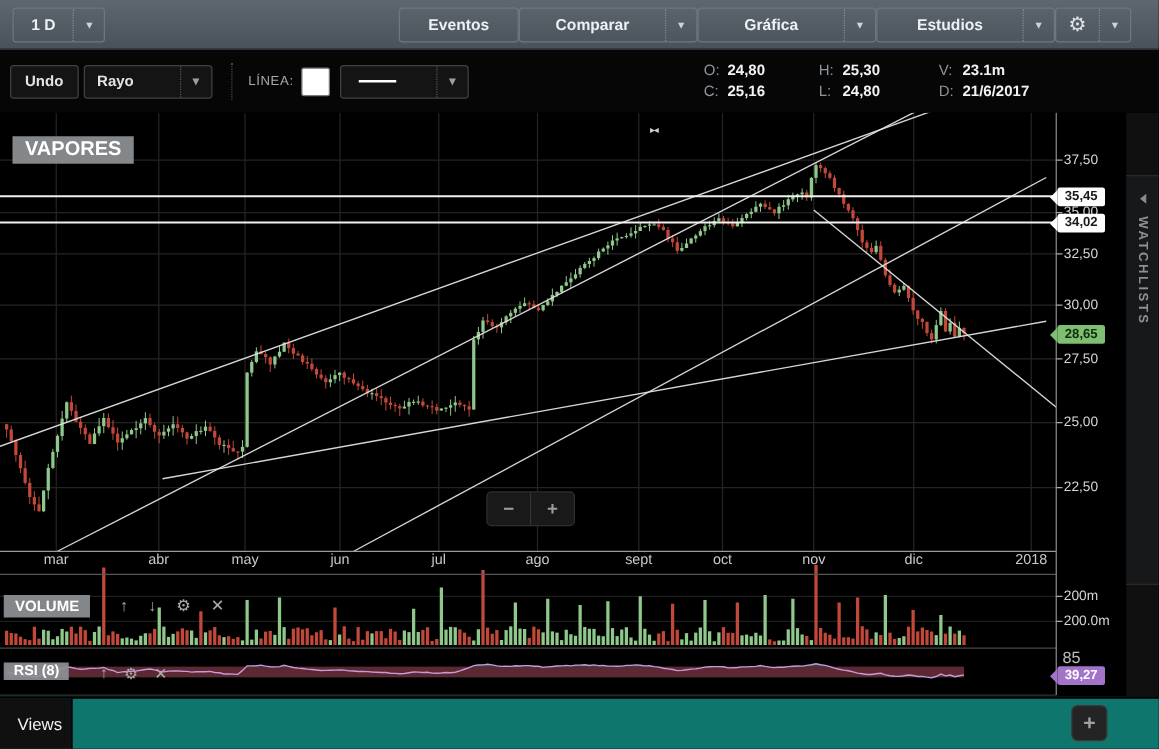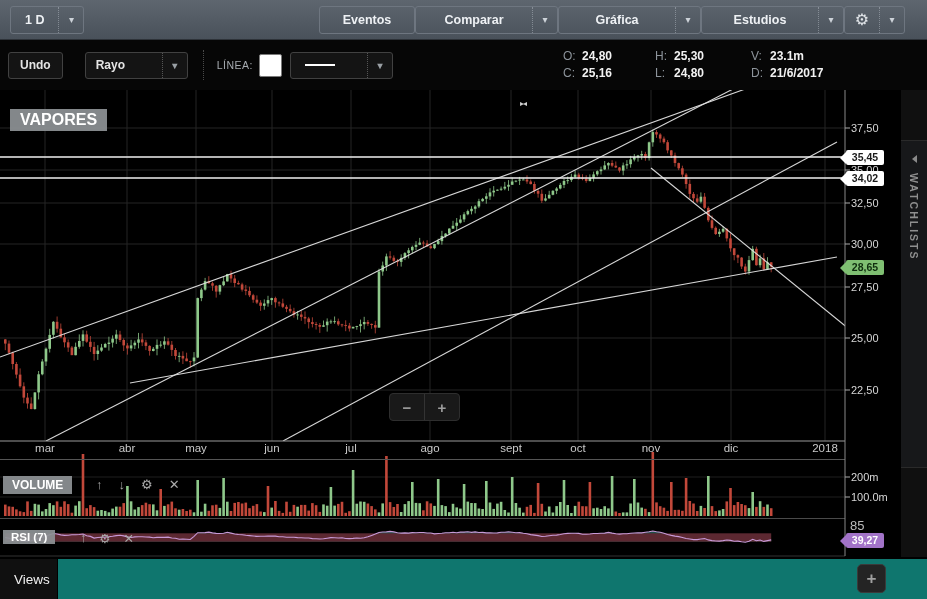--- a/index.html
+++ b/index.html
@@ -12,21 +12,21 @@
   .split-main{display:flex;align-items:center;justify-content:center;padding:0 14px;color:#eef1f4;font-size:12.5px;font-weight:bold;}
   .split-arrow{display:flex;align-items:center;justify-content:center;width:24px;border-left:1px dotted rgba(190,198,206,.45);color:#cdd3d9;font-size:10px;}
   .tb-right{display:flex;align-items:center;}
   .tb-btn{display:flex;align-items:center;justify-content:center;min-width:96px;height:28px;border:1px solid #6e7680;border-radius:3px;background:linear-gradient(#5a626b,#4d555e);color:#eef1f4;font-size:12.5px;font-weight:bold;box-sizing:border-box;cursor:pointer;font-family:"Liberation Sans",sans-serif;}
   .split-btn .split-main.wide{min-width:88px;}
   .gear-main{display:flex;align-items:center;justify-content:center;width:34px;color:#dfe3e7;font-size:16px;}
 
   
   .toolbar-draw{height:50px;background:#060606;position:relative;display:flex;align-items:center;padding-left:8px;box-sizing:border-box;}
   .dt-btn{height:27px;border:1px solid #414141;border-radius:3px;background:#141414;color:#e4e4e4;font-size:12px;font-weight:bold;display:flex;align-items:center;box-sizing:border-box;cursor:pointer;}
-  .dt-undo{padding:10px 11px;margin-right:22px;}
+  .dt-undo{padding:10px 11px;margin-right:4px;}
   .dt-split{margin-right:12px;}
   .dt-split .m{padding:0 10px;min-width:56px;display:flex;align-items:center;}
   .dt-split .a{width:24px;display:flex;align-items:center;justify-content:center;border-left:1px dotted #565656;color:#9aa0a5;font-size:10px;height:100%;}
   .dt-sep{width:1px;height:30px;border-left:1px dotted #4a4a4a;margin:0 12px 0 3px;}
   .dt-label{color:#a6abb0;font-size:10.5px;letter-spacing:.5px;margin-right:6px;}
   .swatch{width:21px;height:21px;background:#ffffff;border:1px solid #7a7a7a;border-radius:2px;margin-right:8px;cursor:pointer;}
   .line-glyph{width:30px;height:2px;background:#fff;margin:0 4px;}
   .quote{position:absolute;left:563px;top:9px;display:grid;grid-template-columns:92px 96px auto;grid-row-gap:3px;font-size:12px;line-height:14px;}
   .ql{color:#8d949b;display:inline-block;width:19px;}
   .qv{color:#f2f2f2;font-weight:bold;}
@@ -809,21 +809,21 @@
     </div>
 
     <div class="panel-label vol-label">VOLUME</div>
     <div class="panel-icons vol-icons">
       <span>↑</span>
       <span>↓</span>
       <span>⚙</span>
       <span>✕</span>
     </div>
 
-    <div class="panel-label rsi-label">RSI (7)</div>
+    <div class="panel-label rsi-label">RSI (8)</div>
     <div class="panel-icons rsi-icons">
       <span>↑</span>
       <span>⚙</span>
       <span>✕</span>
     </div>
     <div class="ylab" style="left:850px;top:428px;color:#bbb;font-size:13px;">85</div>
 
     <div class="sidebar">
       <div class="ws-tab">
         <span class="ws-arrow"></span>
@@ -843,21 +843,21 @@
       <div class="xlab" style="left: 716px; top: 352px; width: 30px;">dic</div>
       <div class="xlab" style="left: 810px; top: 352px; width: 30px;">2018</div>
       <div class="ylab" style="left: 851px; top: 32px;">37,50</div>
       <div class="ylab" style="left: 851px; top: 74px;">35,00</div>
       <div class="ylab" style="left: 851px; top: 107px;">32,50</div>
       <div class="ylab" style="left: 851px; top: 148px;">30,00</div>
       <div class="ylab" style="left: 851px; top: 191px;">27,50</div>
       <div class="ylab" style="left: 851px; top: 242px;">25,00</div>
       <div class="ylab" style="left: 851px; top: 294px;">22,50</div>
       <div class="ylab" style="left: 851px; top: 381px;">200m</div>
-      <div class="ylab" style="left: 851px; top: 401px;">100.0m</div>
+      <div class="ylab" style="left: 851px; top: 401px;">200.0m</div>
       <div class="tag tag-white" style="top: 60px;">35,45</div>
       <div class="tag tag-white" style="top: 81px;">34,02</div>
       <div class="tag tag-green" style="top: 170px;">28,65</div>
       <div class="tag tag-purple" style="top: 443px;">39,27</div>
     </div>
 
   <div class="views-bar">
     <div class="views-tab">Views</div>
     <div class="add-view-btn">+</div>
   </div>

